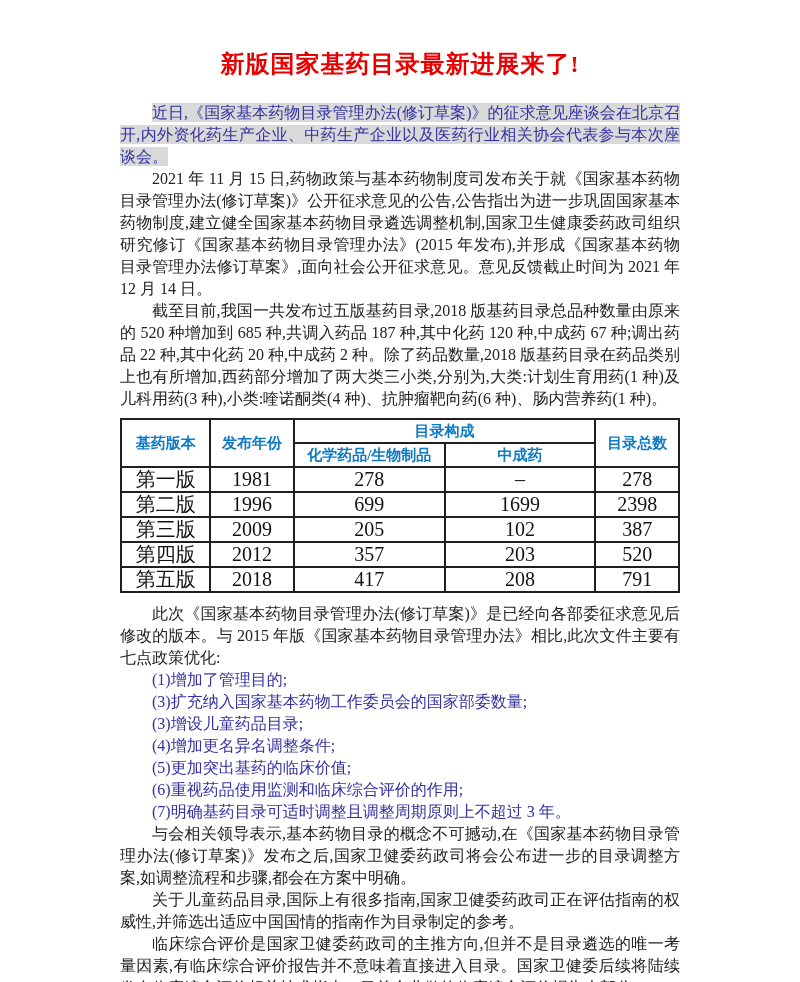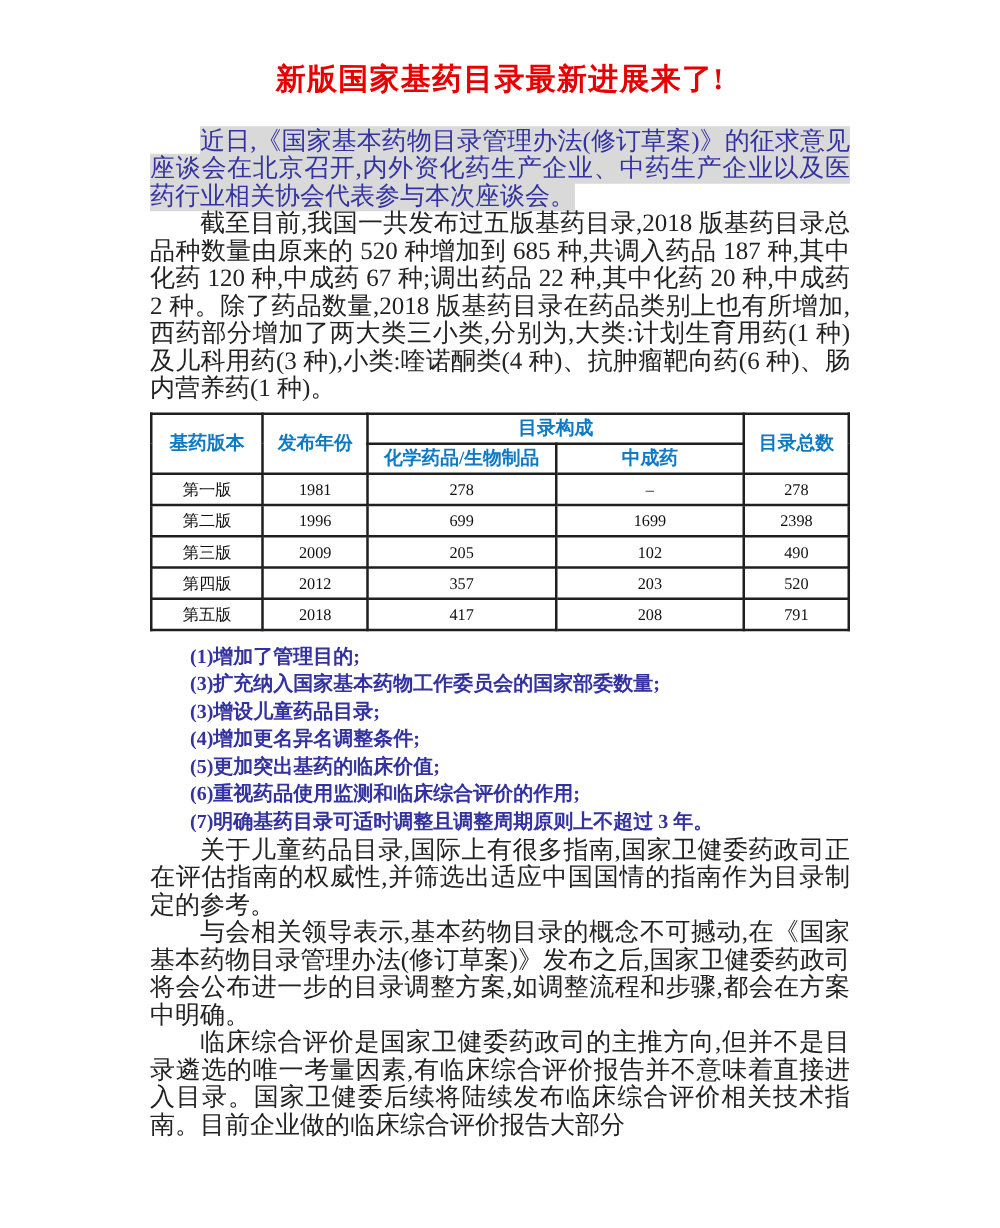--- a/index.html
+++ b/index.html
@@ -16,39 +16,38 @@
     text-align: center;
     color: var(--title_red, #e60000);
     font-size: 24px;
     font-weight: bold;
     letter-spacing: 1px;
     line-height: 32px;
     margin-bottom: 22px;
   }
 
   .para {
-    font-size: 20px;
+    font-size: 16px;
     line-height: 22px;
     color: var(--text, #222222);
     text-align: justify;
     text-indent: 2em;
     font-family: Liberation Serif, serif;
   }
   .hl {
     background: var(--hl_bg, #d9d9d9);
     color: var(--link_blue, #3432a0);
     padding: 1px 0;
   }
   .policy-item {
     font-size: 16px;
     line-height: 22px;
     color: var(--link_blue, #3432a0);
     text-indent: 2em;
     text-align: left;
-    font-weight: bold;
   }
 
   table.basic-drug-table {
     width: 100%;
     border-collapse: collapse;
     margin: 8px 0 10px 0;
     font-family: Liberation Serif, serif;
     table-layout: fixed;
   }
   .basic-drug-table th, .basic-drug-table td {
@@ -58,41 +57,42 @@
   }
   .basic-drug-table thead th {
     color: var(--header_blue, #0e79c4);
     font-size: 15px;
     font-weight: bold;
     height: 24px;
     line-height: 22px;
   }
   .basic-drug-table tbody td {
     color: #111;
-    font-size: 13px;
+    font-size: 20px;
     height: 25px;
     line-height: 23px;
     text-align: center;
   }
   .col-version { width: 16%; }
   .col-year    { width: 15%; }
   .col-chem    { width: 27%; }
   .col-tcm     { width: 27%; }
   .col-total   { width: 15%; }
 </style>
 </head>
 <body>
 
 <div class="page">
   <div class="content">
 
     <h1 class="doc-title">新版国家基药目录最新进展来了!</h1>
 
     <p class="para"><span class="hl">近日,《国家基本药物目录管理办法(修订草案)》的征求意见座谈会在北京召开,内外资化药生产企业、中药生产企业以及医药行业相关协会代表参与本次座谈会。</span></p>
 
+    <p class="para">2021 年 11 月 15 日,药物政策与基本药物制度司发布关于就《国家基本药物目录管理办法(修订草案)》公开征求意见的公告,公告指出为进一步巩固国家基本药物制度,建立健全国家基本药物目录遴选调整机制,国家卫生健康委药政司组织研究修订《国家基本药物目录管理办法》(2015 年发布),并形成《国家基本药物目录管理办法修订草案》,面向社会公开征求意见。意见反馈截止时间为 2021 年 12 月 14 日。</p>
 
     <p class="para">截至目前,我国一共发布过五版基药目录,2018 版基药目录总品种数量由原来的 520 种增加到 685 种,共调入药品 187 种,其中化药 120 种,中成药 67 种;调出药品 22 种,其中化药 20 种,中成药 2 种。除了药品数量,2018 版基药目录在药品类别上也有所增加,西药部分增加了两大类三小类,分别为,大类:计划生育用药(1 种)及儿科用药(3 种),小类:喹诺酮类(4 种)、抗肿瘤靶向药(6 种)、肠内营养药(1 种)。</p>
 
     <table class="basic-drug-table">
       <colgroup>
         <col class="col-version">
           <col class="col-year">
           <col class="col-chem">
           <col class="col-tcm">
           <col class="col-total">
@@ -122,50 +122,51 @@
           <td>1996</td>
           <td>699</td>
           <td>1699</td>
           <td>2398</td>
         </tr>
         <tr>
           <td>第三版</td>
           <td>2009</td>
           <td>205</td>
           <td>102</td>
-          <td>490</td>
+          <td>387</td>
         </tr>
         <tr>
           <td>第四版</td>
           <td>2012</td>
           <td>357</td>
           <td>203</td>
           <td>520</td>
         </tr>
         <tr>
           <td>第五版</td>
           <td>2018</td>
           <td>417</td>
           <td>208</td>
           <td>791</td>
         </tr>
       </tbody>
     </table>
 
+    <p class="para">此次《国家基本药物目录管理办法(修订草案)》是已经向各部委征求意见后修改的版本。与 2015 年版《国家基本药物目录管理办法》相比,此次文件主要有七点政策优化:</p>
 
     <div>
       <p class="policy-item">(1)增加了管理目的;</p>
       <p class="policy-item">(3)扩充纳入国家基本药物工作委员会的国家部委数量;</p>
       <p class="policy-item">(3)增设儿童药品目录;</p>
       <p class="policy-item">(4)增加更名异名调整条件;</p>
       <p class="policy-item">(5)更加突出基药的临床价值;</p>
       <p class="policy-item">(6)重视药品使用监测和临床综合评价的作用;</p>
       <p class="policy-item">(7)明确基药目录可适时调整且调整周期原则上不超过 3 年。</p>
     </div>
 
+    <p class="para">与会相关领导表示,基本药物目录的概念不可撼动,在《国家基本药物目录管理办法(修订草案)》发布之后,国家卫健委药政司将会公布进一步的目录调整方案,如调整流程和步骤,都会在方案中明确。</p>
+
     <p class="para">关于儿童药品目录,国际上有很多指南,国家卫健委药政司正在评估指南的权威性,并筛选出适应中国国情的指南作为目录制定的参考。</p>
-
-    <p class="para">与会相关领导表示,基本药物目录的概念不可撼动,在《国家基本药物目录管理办法(修订草案)》发布之后,国家卫健委药政司将会公布进一步的目录调整方案,如调整流程和步骤,都会在方案中明确。</p>
 
     <p class="para">临床综合评价是国家卫健委药政司的主推方向,但并不是目录遴选的唯一考量因素,有临床综合评价报告并不意味着直接进入目录。国家卫健委后续将陆续发布临床综合评价相关技术指南。目前企业做的临床综合评价报告大部分</p>
 
   </div>
 </div>
 
 </body></html>

